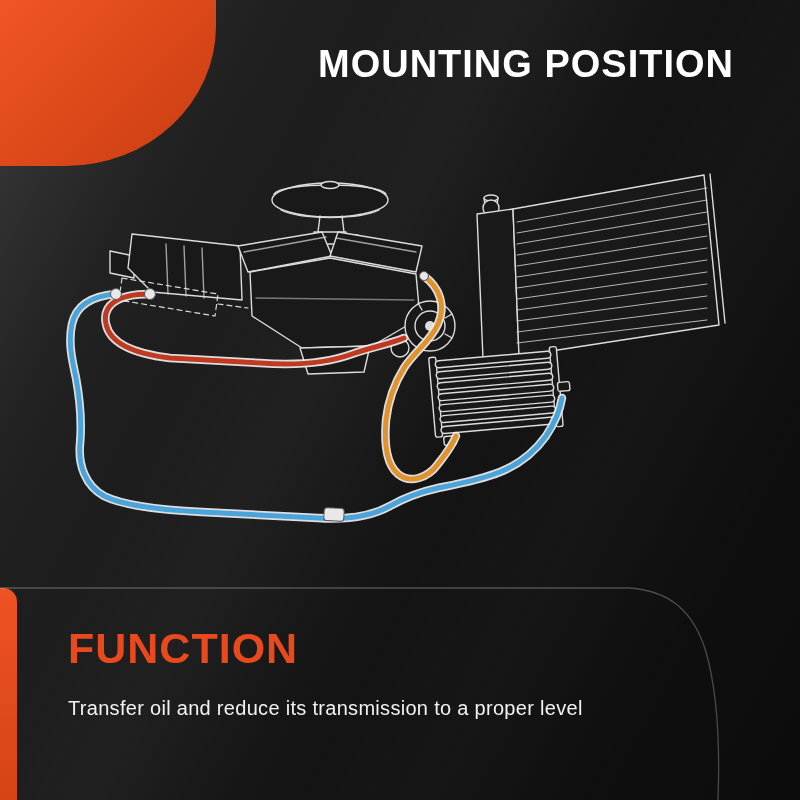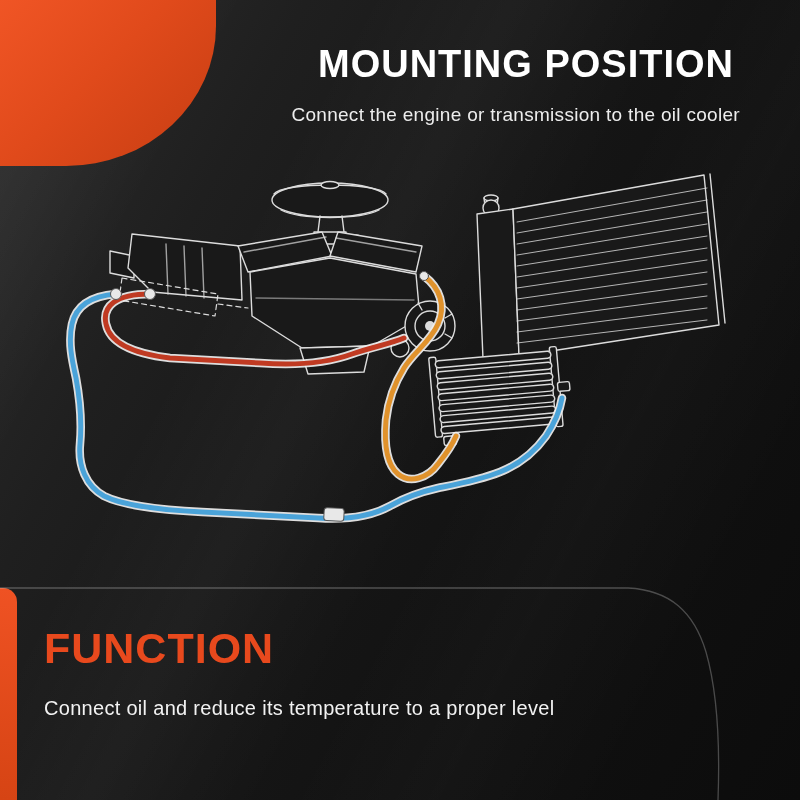--- a/index.html
+++ b/index.html
@@ -28,21 +28,21 @@
   }
   .decor-bottom{position:absolute;left:0;top:576px;width:800px;height:224px;pointer-events:none;}
   .header{position:absolute;top:38px;right:60px;text-align:right;}
   .header h1{
     margin:6px;font-size:38px;font-weight:bold;color:#ffffff;letter-spacing:1px;line-height:1.1;
   }
   .header p{
     margin:18px 0 0;font-size:19px;font-weight:normal;color:#ededed;letter-spacing:0.3px;
   }
   .illustration{position:absolute;top:148px;left:0;}
-  .function{position:absolute;left:44px;top:626px;}
+  .function{position:absolute;left:68px;top:626px;}
   .function h2{
     margin:0;font-size:43px;font-weight:bold;color:#e8491d;letter-spacing:1px;line-height:1.05;
   }
   .function p{
     margin:26px 0 0;font-size:20px;color:#f2f2f2;letter-spacing:0.3px;
   }
 </style>
 </head>
 <body>
 
@@ -50,21 +50,20 @@
 
   <div class="corner-tl"></div>
   <div class="corner-bl"></div>
 
   <svg class="decor-bottom" viewBox="0 0 800 224" width="800" height="224">
     <path d="M0,12 L628,12 C670,14 694,36 706,76 C718,118 720,170 718,224" fill="none" stroke="rgba(215,215,215,0.3)" stroke-width="1.3"></path>
   </svg>
 
   <header class="header">
     <h1>MOUNTING POSITION</h1>
-    <p>Connect the engine or transmission to the oil cooler</p>
   </header>
 
   <svg class="illustration" viewBox="0 0 800 440" width="800" height="440">
 
     <g stroke="#dcdcdc" stroke-width="1.4" fill="none" stroke-linejoin="round" stroke-linecap="round">
 
       <g>
         <path d="M110,103 L134,108 L134,130 L110,125 Z" fill="#191919"></path>
         <path d="M132,86 L240,98 L242,152 L152,144 L128,120 Z" fill="#191919"></path>
         <path d="M166,96 L168,146 M184,98 L186,148 M202,100 L204,150" opacity="0.7"></path>
@@ -138,16 +137,16 @@
         <circle cx="150" cy="146" r="5.5" fill="#e8e8e8" stroke="#555" stroke-width="1"></circle>
         <circle cx="116" cy="146" r="5.5" fill="#e8e8e8" stroke="#555" stroke-width="1"></circle>
         <circle cx="424" cy="128" r="4.5" fill="#e8e8e8" stroke="#555" stroke-width="1"></circle>
         <rect x="324" y="360" width="20" height="13" rx="3" fill="#e8e8e8" stroke="#555" stroke-width="1" transform="rotate(3 334 366)"></rect>
       </g>
     </g>
   </svg>
 
   <section class="function">
     <h2>FUNCTION</h2>
-    <p>Connect oil and reduce its temperature to a proper level</p>
+    <p>Transfer oil and reduce its transmission to a proper level</p>
   </section>
 
 </div>
 
 </body></html>

